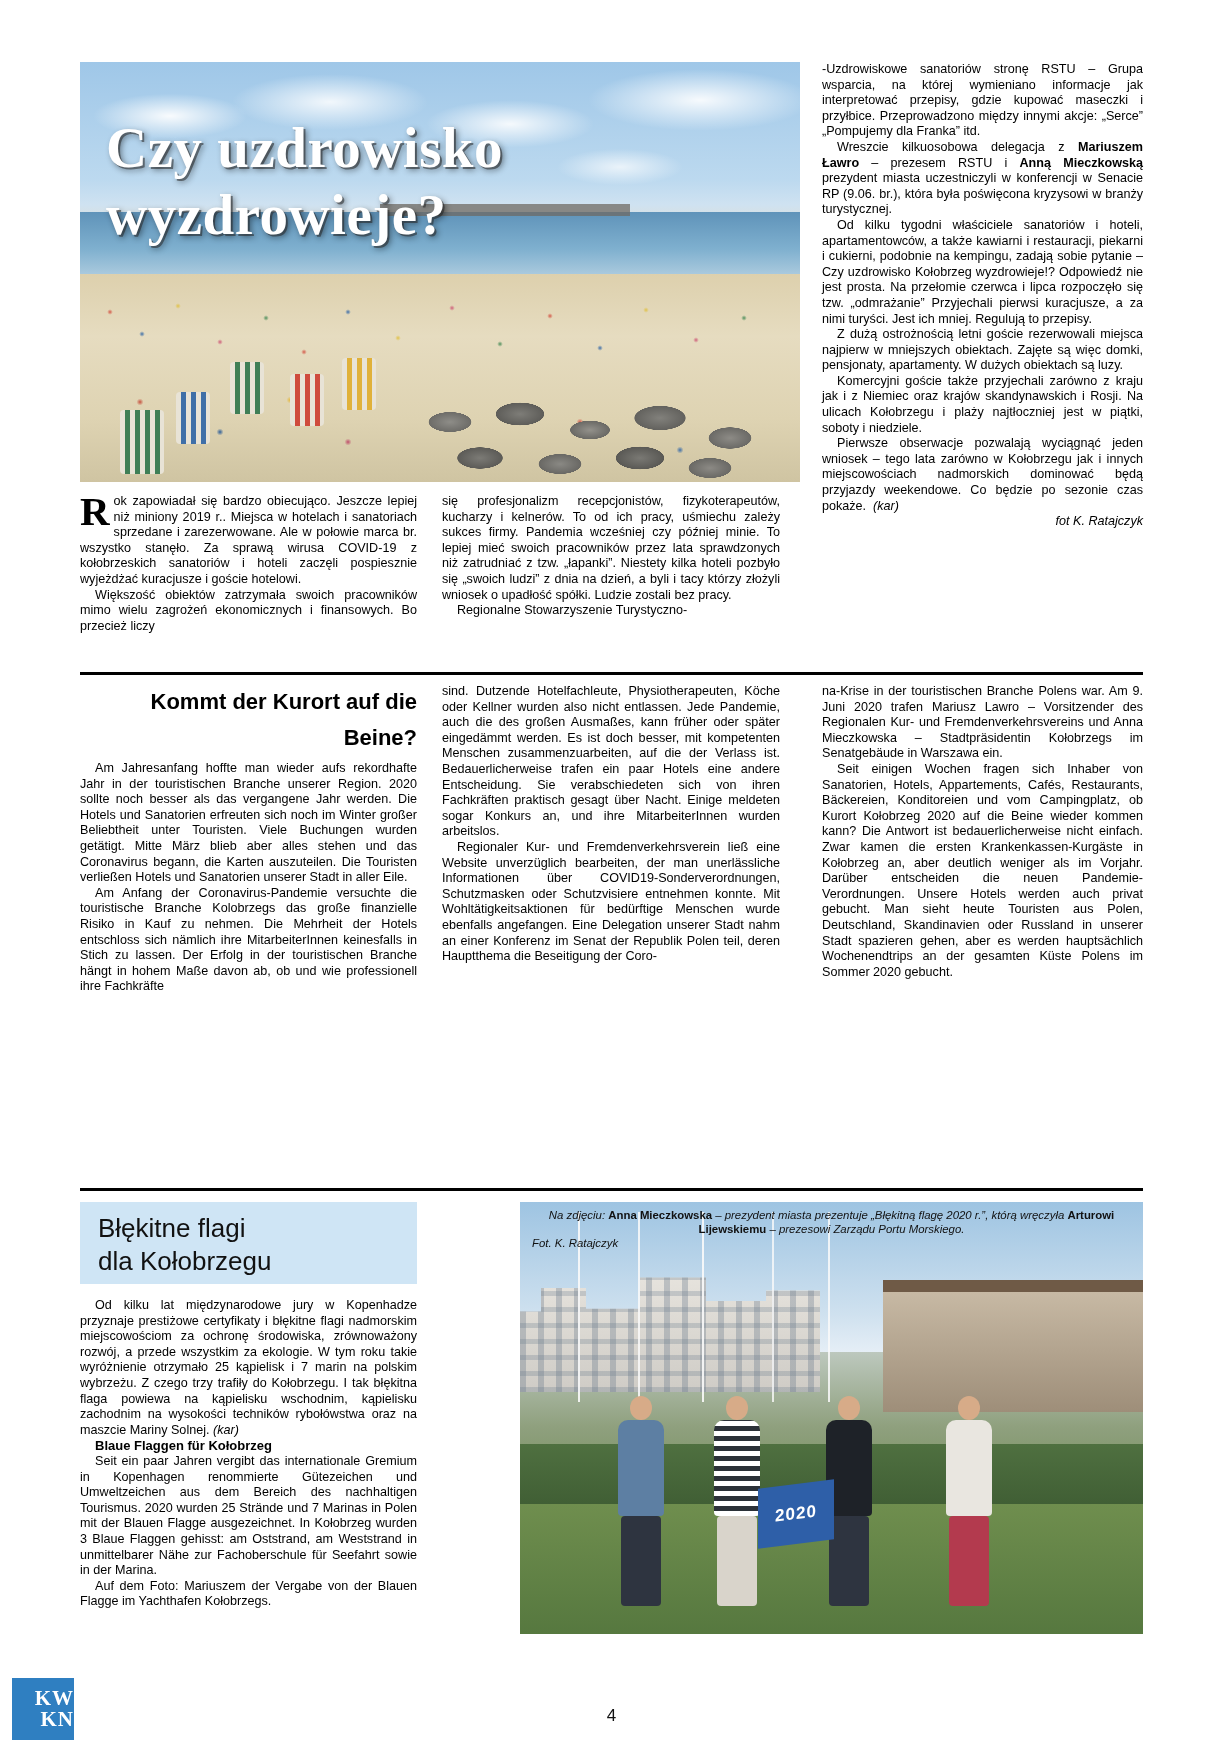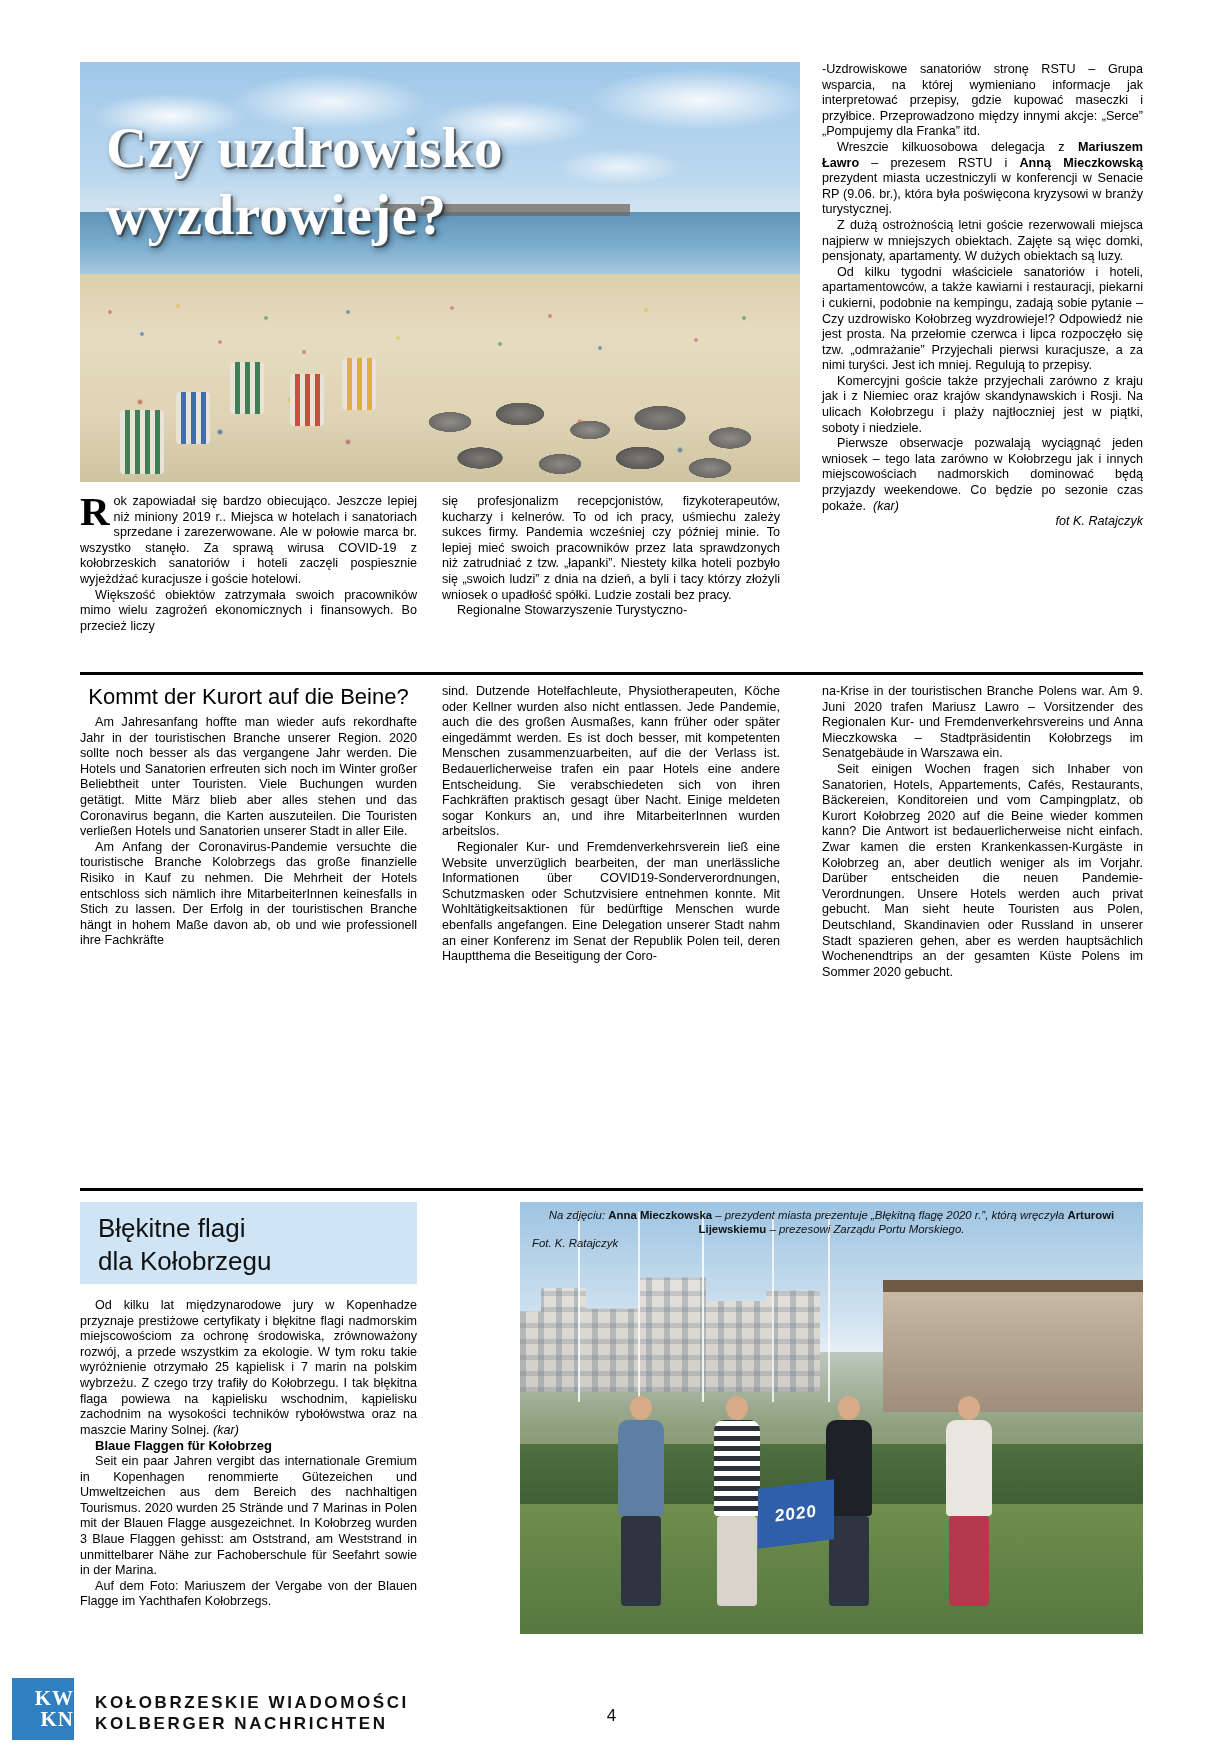--- a/index.html
+++ b/index.html
@@ -186,24 +186,24 @@
   .mid-rule.top { top: 672px; height: 3px; }
   .mid-rule.bottom { top: 1188px; height: 3px; }
 
   .mid-area { position: absolute; left: 80px; top: 684px; width: 1063px; }
   .mid-col { position: absolute; top: 0; width: 337px; }
   .mid-col.c1 { left: 0; }
   .mid-col.c2 { left: 362px; width: 338px; }
   .mid-col.c3 { left: 742px; width: 321px; }
   .kicker {
     font-size: 22px;
-    font-weight: normal;
-    line-height: 26px;
+    font-weight: bold;
+    line-height: 36px;
     margin: 0 0 5px 0;
-    text-align: center;
+    text-align: right;
   }
 
   
   .bottom-area { position: absolute; left: 80px; top: 1202px; width: 1063px; height: 432px; }
   .blue-box {
     position: absolute;
     left: 0; top: 0;
     width: 337px;
     height: 82px;
     background: #cfe5f5;
@@ -399,22 +399,22 @@
       <div class="umbrella c" style="left:96px; top:330px;"></div>
       <div class="umbrella d" style="left:262px; top:296px;"></div>
       <div class="umbrella" style="left:40px; top:348px; width:44px; height:64px;"></div>
       <div class="hero-title">Czy uzdrowisko
 wyzdrowieje?</div>
     </div>
 
     <div class="top-right-col body-text">
       <p class="noindent">-Uzdrowiskowe sanatoriów stronę RSTU – Grupa wsparcia, na której wymieniano informacje jak interpretować przepisy, gdzie kupować maseczki i przyłbice. Przeprowadzono między innymi akcje: „Serce” „Pompujemy dla Franka” itd.</p>
       <p>Wreszcie kilkuosobowa delegacja z <b>Mariuszem Ławro</b> – prezesem RSTU i <b>Anną Mieczkowską</b> prezydent miasta uczestniczyli w konferencji w Senacie RP (9.06. br.), która była poświęcona kryzysowi w branży turystycznej.</p>
+      <p>Od kilku tygodni właściciele sanatoriów i hoteli, apartamentowców, a także kawiarni i restauracji, piekarni i cukierni, podobnie na kempingu, zadają sobie pytanie – Czy uzdrowisko Kołobrzeg wyzdrowieje!? Odpowiedź nie jest prosta. Na przełomie czerwca i lipca rozpoczęło się tzw. „odmrażanie” Przyjechali pierwsi kuracjusze, a za nimi turyści. Jest ich mniej. Regulują to przepisy.</p>
       <p>Z dużą ostrożnością letni goście rezerwowali miejsca najpierw w mniejszych obiektach. Zajęte są więc domki, pensjonaty, apartamenty. W dużych obiektach są luzy.</p>
-      <p>Od kilku tygodni właściciele sanatoriów i hoteli, apartamentowców, a także kawiarni i restauracji, piekarni i cukierni, podobnie na kempingu, zadają sobie pytanie – Czy uzdrowisko Kołobrzeg wyzdrowieje!? Odpowiedź nie jest prosta. Na przełomie czerwca i lipca rozpoczęło się tzw. „odmrażanie” Przyjechali pierwsi kuracjusze, a za nimi turyści. Jest ich mniej. Regulują to przepisy.</p>
       <p>Komercyjni goście także przyjechali zarówno z kraju jak i z Niemiec oraz krajów skandynawskich i Rosji. Na ulicach Kołobrzegu i plaży najtłoczniej jest w piątki, soboty i niedziele.</p>
       <p>Pierwsze obserwacje pozwalają wyciągnąć jeden wniosek – tego lata zarówno w Kołobrzegu jak i innych miejscowościach nadmorskich dominować będą przyjazdy weekendowe. Co będzie po sezonie czas pokaże.&nbsp;&nbsp;<i>(kar)</i></p>
       <p class="byline noindent">fot K. Ratajczyk</p>
     </div>
 
     <div class="intro-cols">
       <div class="col-a body-text">
         <p class="noindent"><span class="dropcap">R</span><span>ok zapowiadał się bardzo obiecująco. Jeszcze lepiej niż miniony 2019 r.. Miejsca w hotelach i sanatoriach sprzedane i zarezerwowane. Ale w połowie marca br. wszystko stanęło. Za sprawą wirusa COVID-19 z kołobrzeskich sanatoriów i hoteli zaczęli pospiesznie wyjeżdżać kuracjusze i goście hotelowi.</span></p>
         <p>Większość obiektów zatrzymała swoich pracowników mimo wielu zagrożeń ekonomicznych i finansowych. Bo przecież liczy</p>
       </div>
@@ -502,18 +502,16 @@
         <span class="credit">Fot. K. Ratajczyk</span>
       </div>
     </div>
   </div>
 
   <div class="footer">
     <div class="logo-box">
       <span>KW</span>
       <span>KN</span>
     </div>
-    <div class="masthead">KOŁOBRZESKIE WIADOMOŚCI
-KOLBERGER NACHRICHTEN</div>
     <div class="page-number">4</div>
   </div>
 
 </div>
 
 </body></html>

